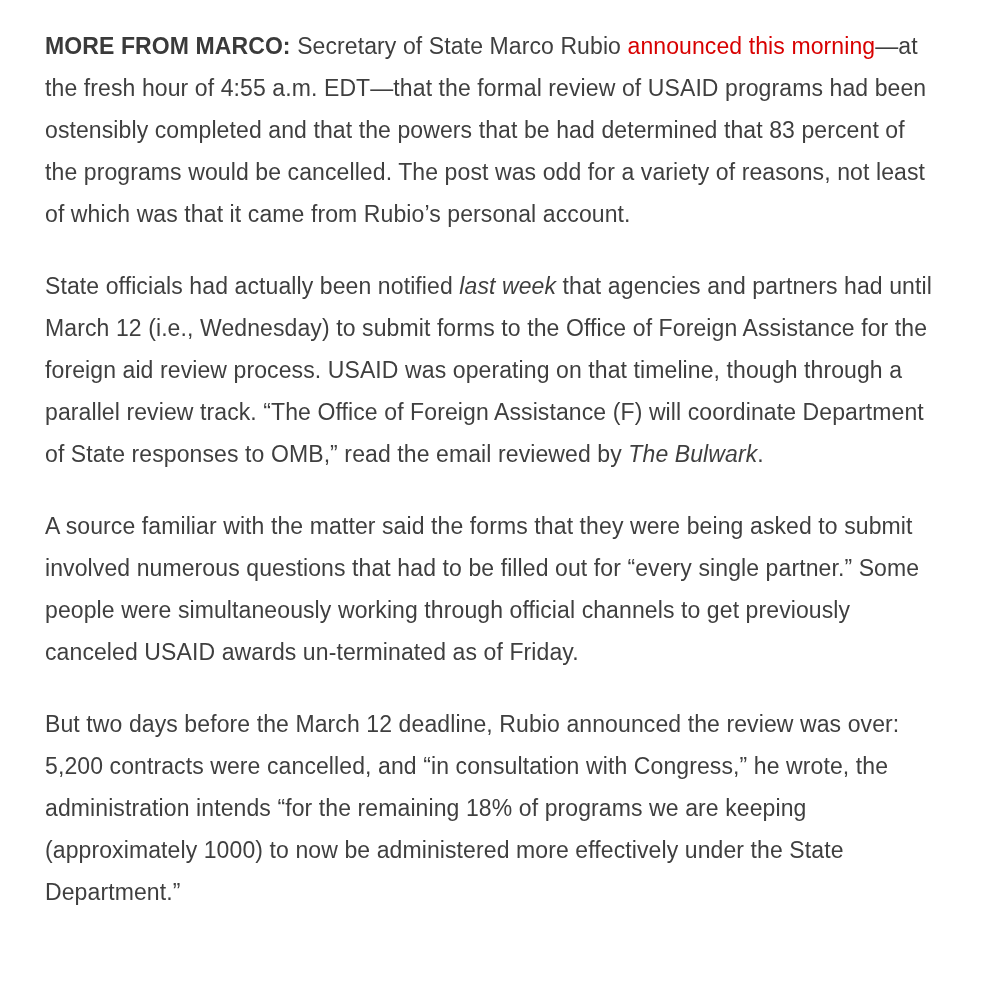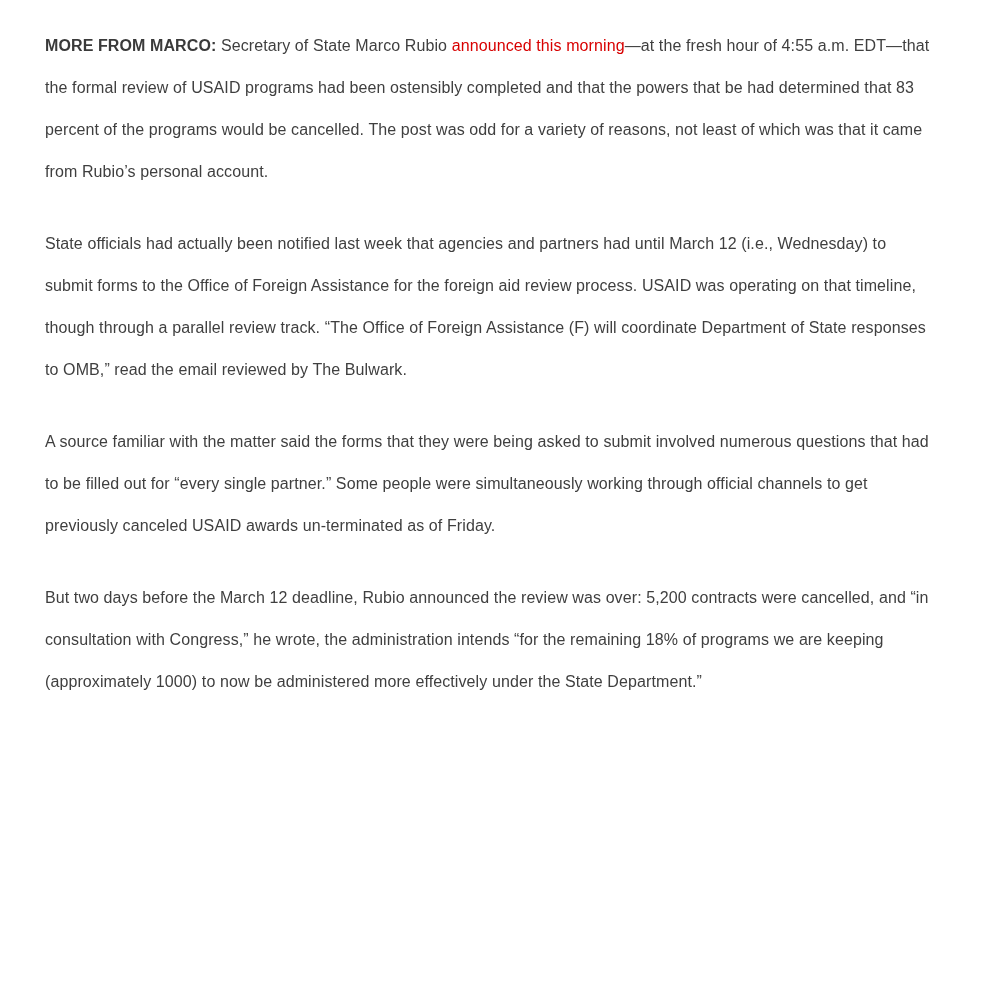--- a/index.html
+++ b/index.html
@@ -11,33 +11,34 @@
     font-family: "Liberation Sans", "DejaVu Sans", sans-serif;
     width: 998px;
     min-height: 1004px;
     box-sizing: border-box;
     overflow: hidden;
   }
   .article {
     box-sizing: content-box;
     width: 890px;
     padding: 25px 0 0 45px;
-    font-size: 16px;
+    font-size: 23px;
     line-height: 42px;
     color: #3f3f3f;
     letter-spacing: 0.1px;
   }
   .article p {
     margin: 0 0 30px 0;
   }
   .seg-bold {
     font-weight: bold;
     color: #3a3a3a;
   }
   .seg-italic {
+    font-style: italic;
   }
   a.seg-link {
     text-decoration: none;
     cursor: pointer;
   }
 </style>
 </head>
 <body>
 
 <div class="article">

